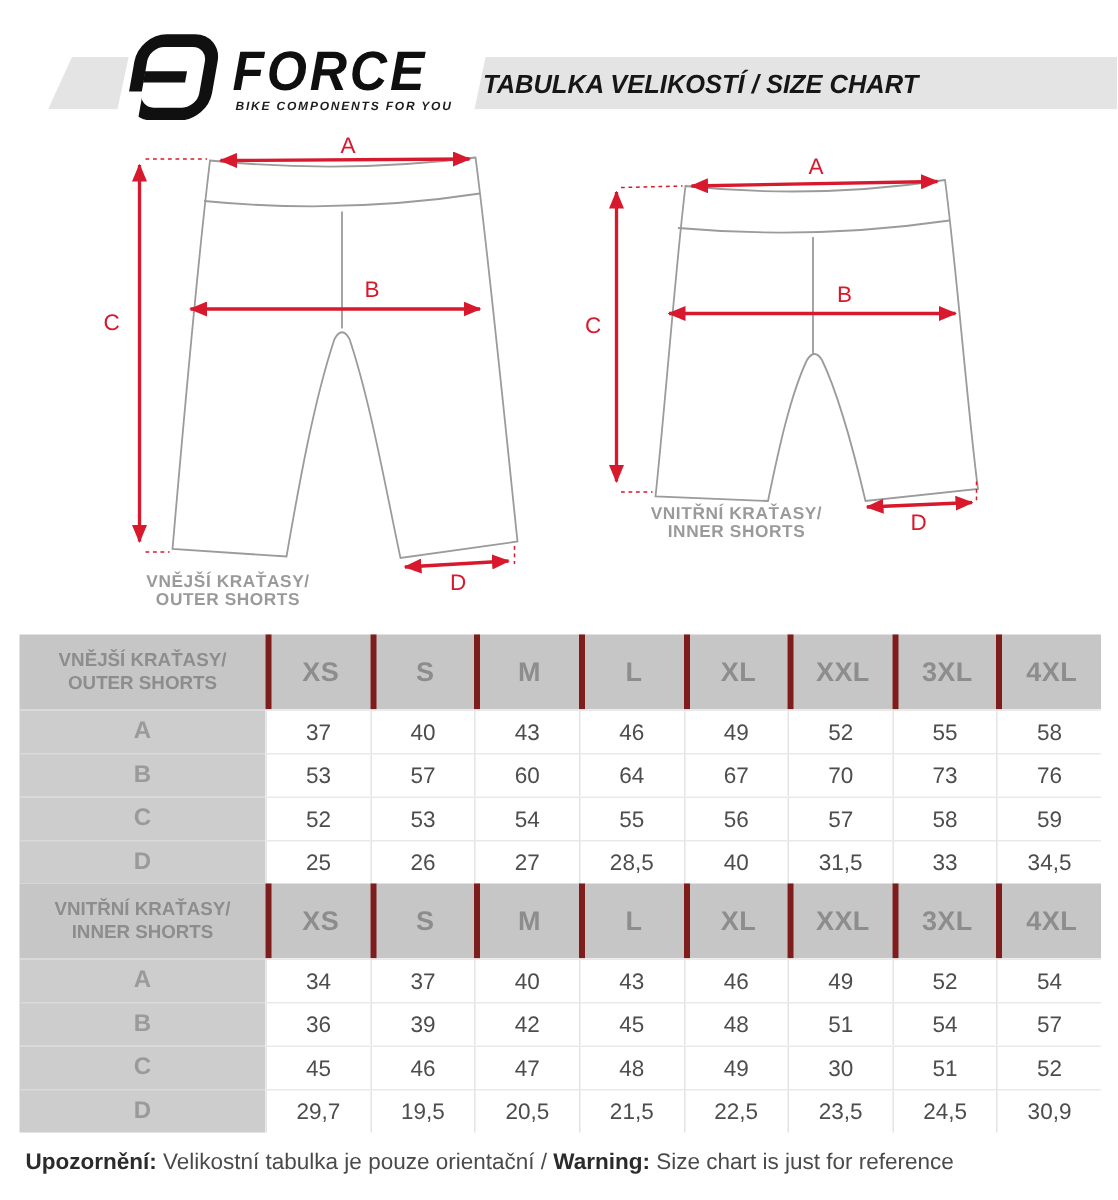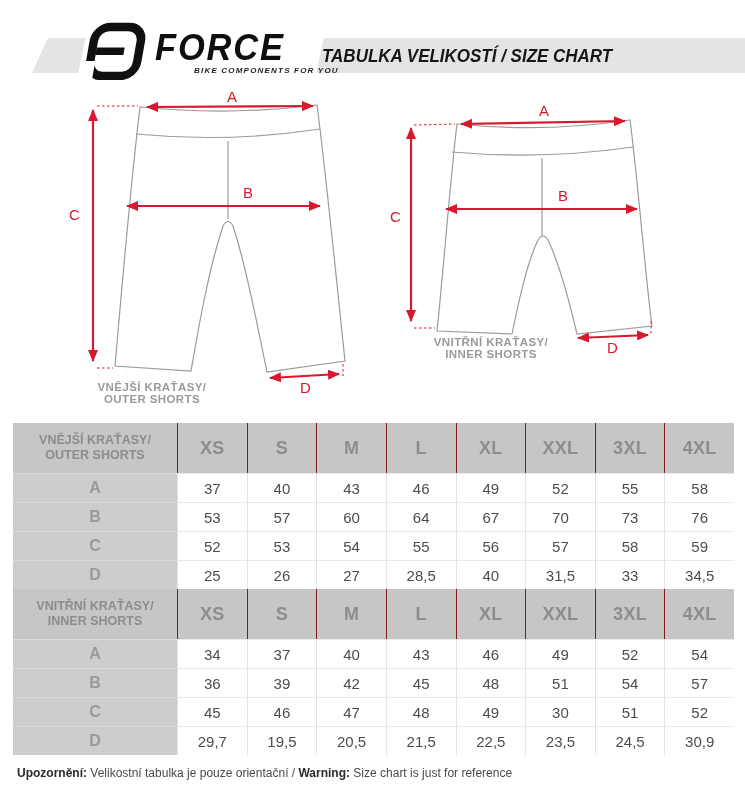--- a/index.html
+++ b/index.html
@@ -13,46 +13,46 @@
           transform:skewX(-12deg);}
   .page-title{position:absolute;left:322px;top:42px;height:28px;line-height:28px;
           font-size:17.5px;font-weight:bold;font-style:italic;color:#161616;
           transform:scaleX(.97);transform-origin:left center;white-space:nowrap;}
   .logo{position:absolute;left:81px;top:22px;width:230px;height:56px;}
   .logo-mark{position:absolute;left:0;top:0;}
   .brand-word{position:absolute;left:74px;top:9px;font-size:37px;line-height:34px;
           font-weight:bold;font-style:italic;letter-spacing:2px;color:#0f0f0f;
           transform:scaleX(.93);transform-origin:left center;white-space:nowrap;}
   .brand-tagline{position:absolute;left:76px;top:44px;font-size:8px;font-weight:bold;
-          font-style:italic;letter-spacing:1.2px;color:#1c1c1c;white-space:nowrap;margin-left:37px;}
+          font-style:italic;letter-spacing:1.2px;color:#1c1c1c;white-space:nowrap;}
 
   
   .diagram-svg{position:absolute;left:0;top:0;width:745px;height:800px;}
   .outline{fill:none;stroke:#9b9b9b;stroke-width:1.2;}
   .redline{stroke:#d8182d;stroke-width:2.2;fill:none;}
   .reddot{stroke:#d8182d;stroke-width:1;fill:none;stroke-dasharray:2.5 2.5;}
   .dimtxt{fill:#d8182d;font-size:15px;font-family:"Liberation Sans",sans-serif;}
   .shorts-label{fill:#9a9a9a;font-size:11.5px;font-weight:bold;text-anchor:middle;
           font-family:"Liberation Sans",sans-serif;letter-spacing:.4px;}
 
   
   .size-table{position:absolute;left:13px;top:423px;width:721px;display:grid;
           grid-template-columns:164px repeat(8,1fr);
           grid-template-rows:50px repeat(4,29px) 50px repeat(4,29px);}
   .cell{display:flex;align-items:center;justify-content:center;}
   .th{background:#c6c6c6;color:#8d8d8d;font-weight:bold;}
-  .sz{font-size:18px;border-left:1px solid #7f1d1d;letter-spacing:.3px;}
+  .sz{font-size:18px;border-left:4px solid #7f1d1d;letter-spacing:.3px;}
   .thl{flex-direction:column;font-size:12.5px;line-height:15px;text-align:center;}
   .rl{background:#cdcdcd;color:#9a9a9a;font-weight:bold;font-size:16px;
           border-top:1px solid #dadada;}
   .dc{background:#fff;color:#4d4d4d;font-size:15px;
           border-left:1px solid #e4e4e4;border-top:1px solid #e9e9e9;}
 
   
-  .footer{position:absolute;left:17px;top:766px;font-size:12px;color:#4a4a4a;}
+  .footer{position:absolute;left:17px;top:766px;font-size:15px;color:#4a4a4a;}
   .footer b{color:#2b2b2b;}
 </style>
 </head>
 <body>
 
 <div id="page">
 
   <div class="banner"></div>
   <div class="banner-notch"></div>
   <div class="page-title">TABULKA VELIKOSTÍ / SIZE CHART</div>

